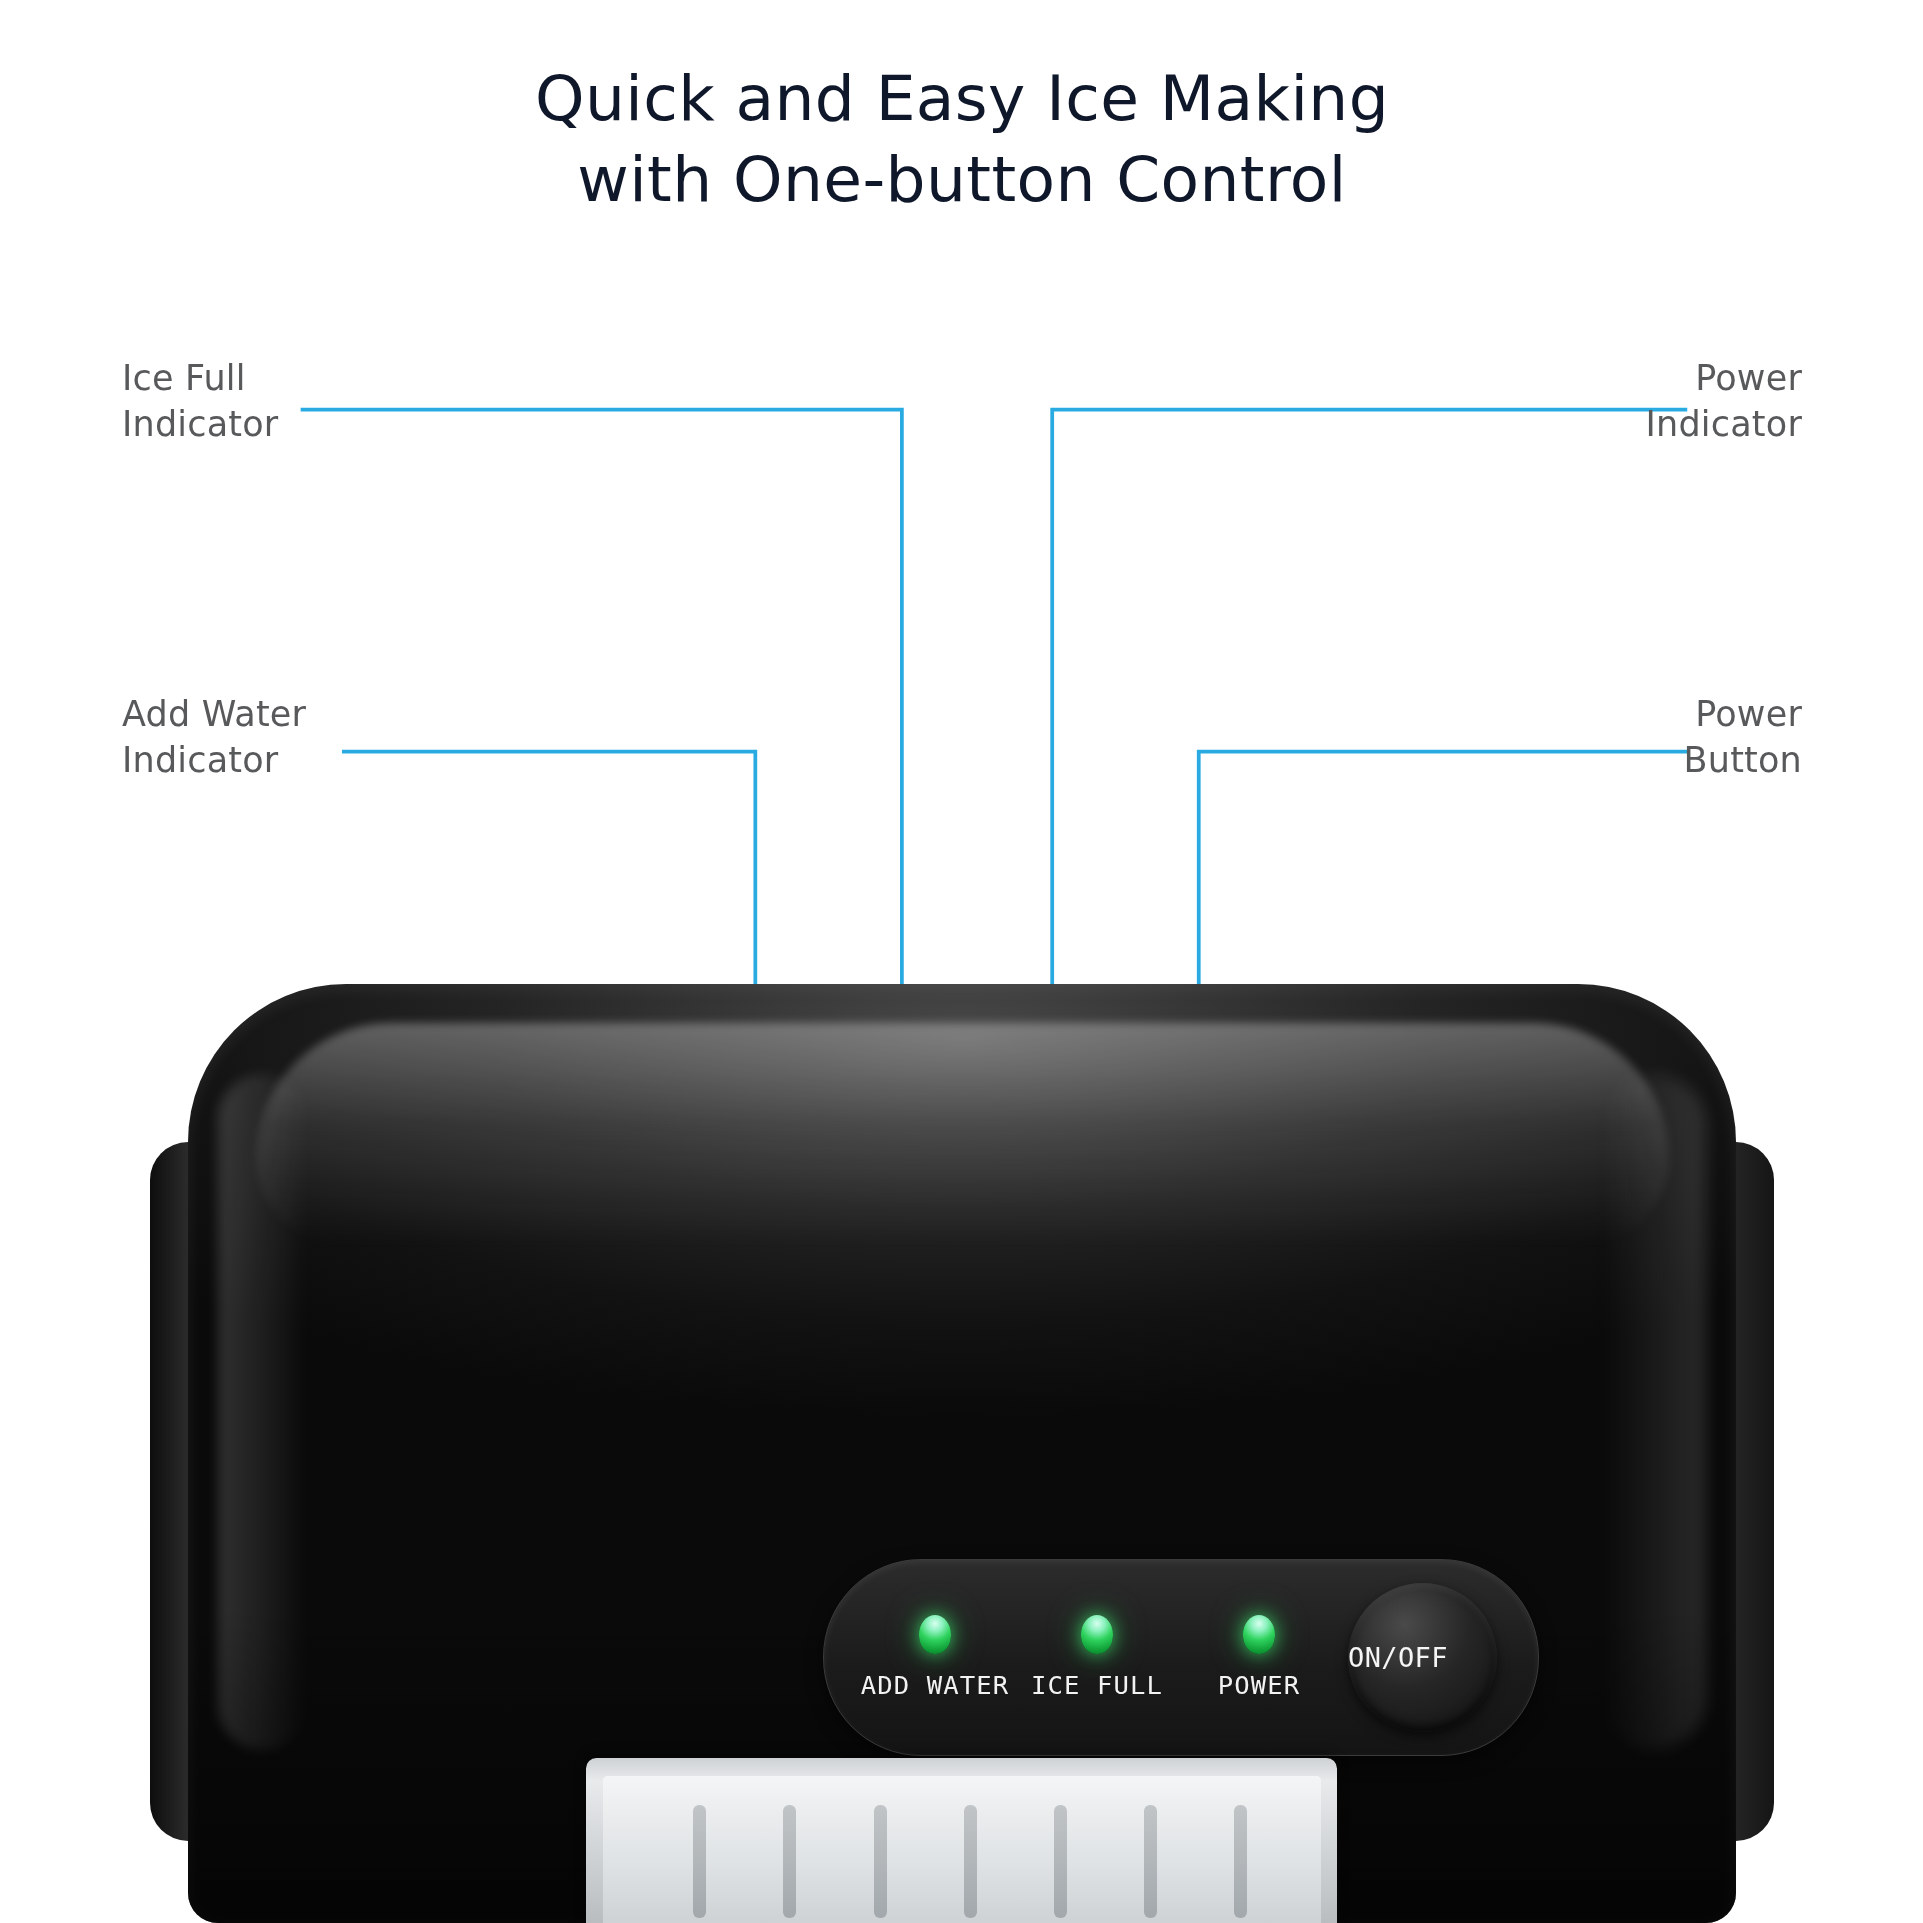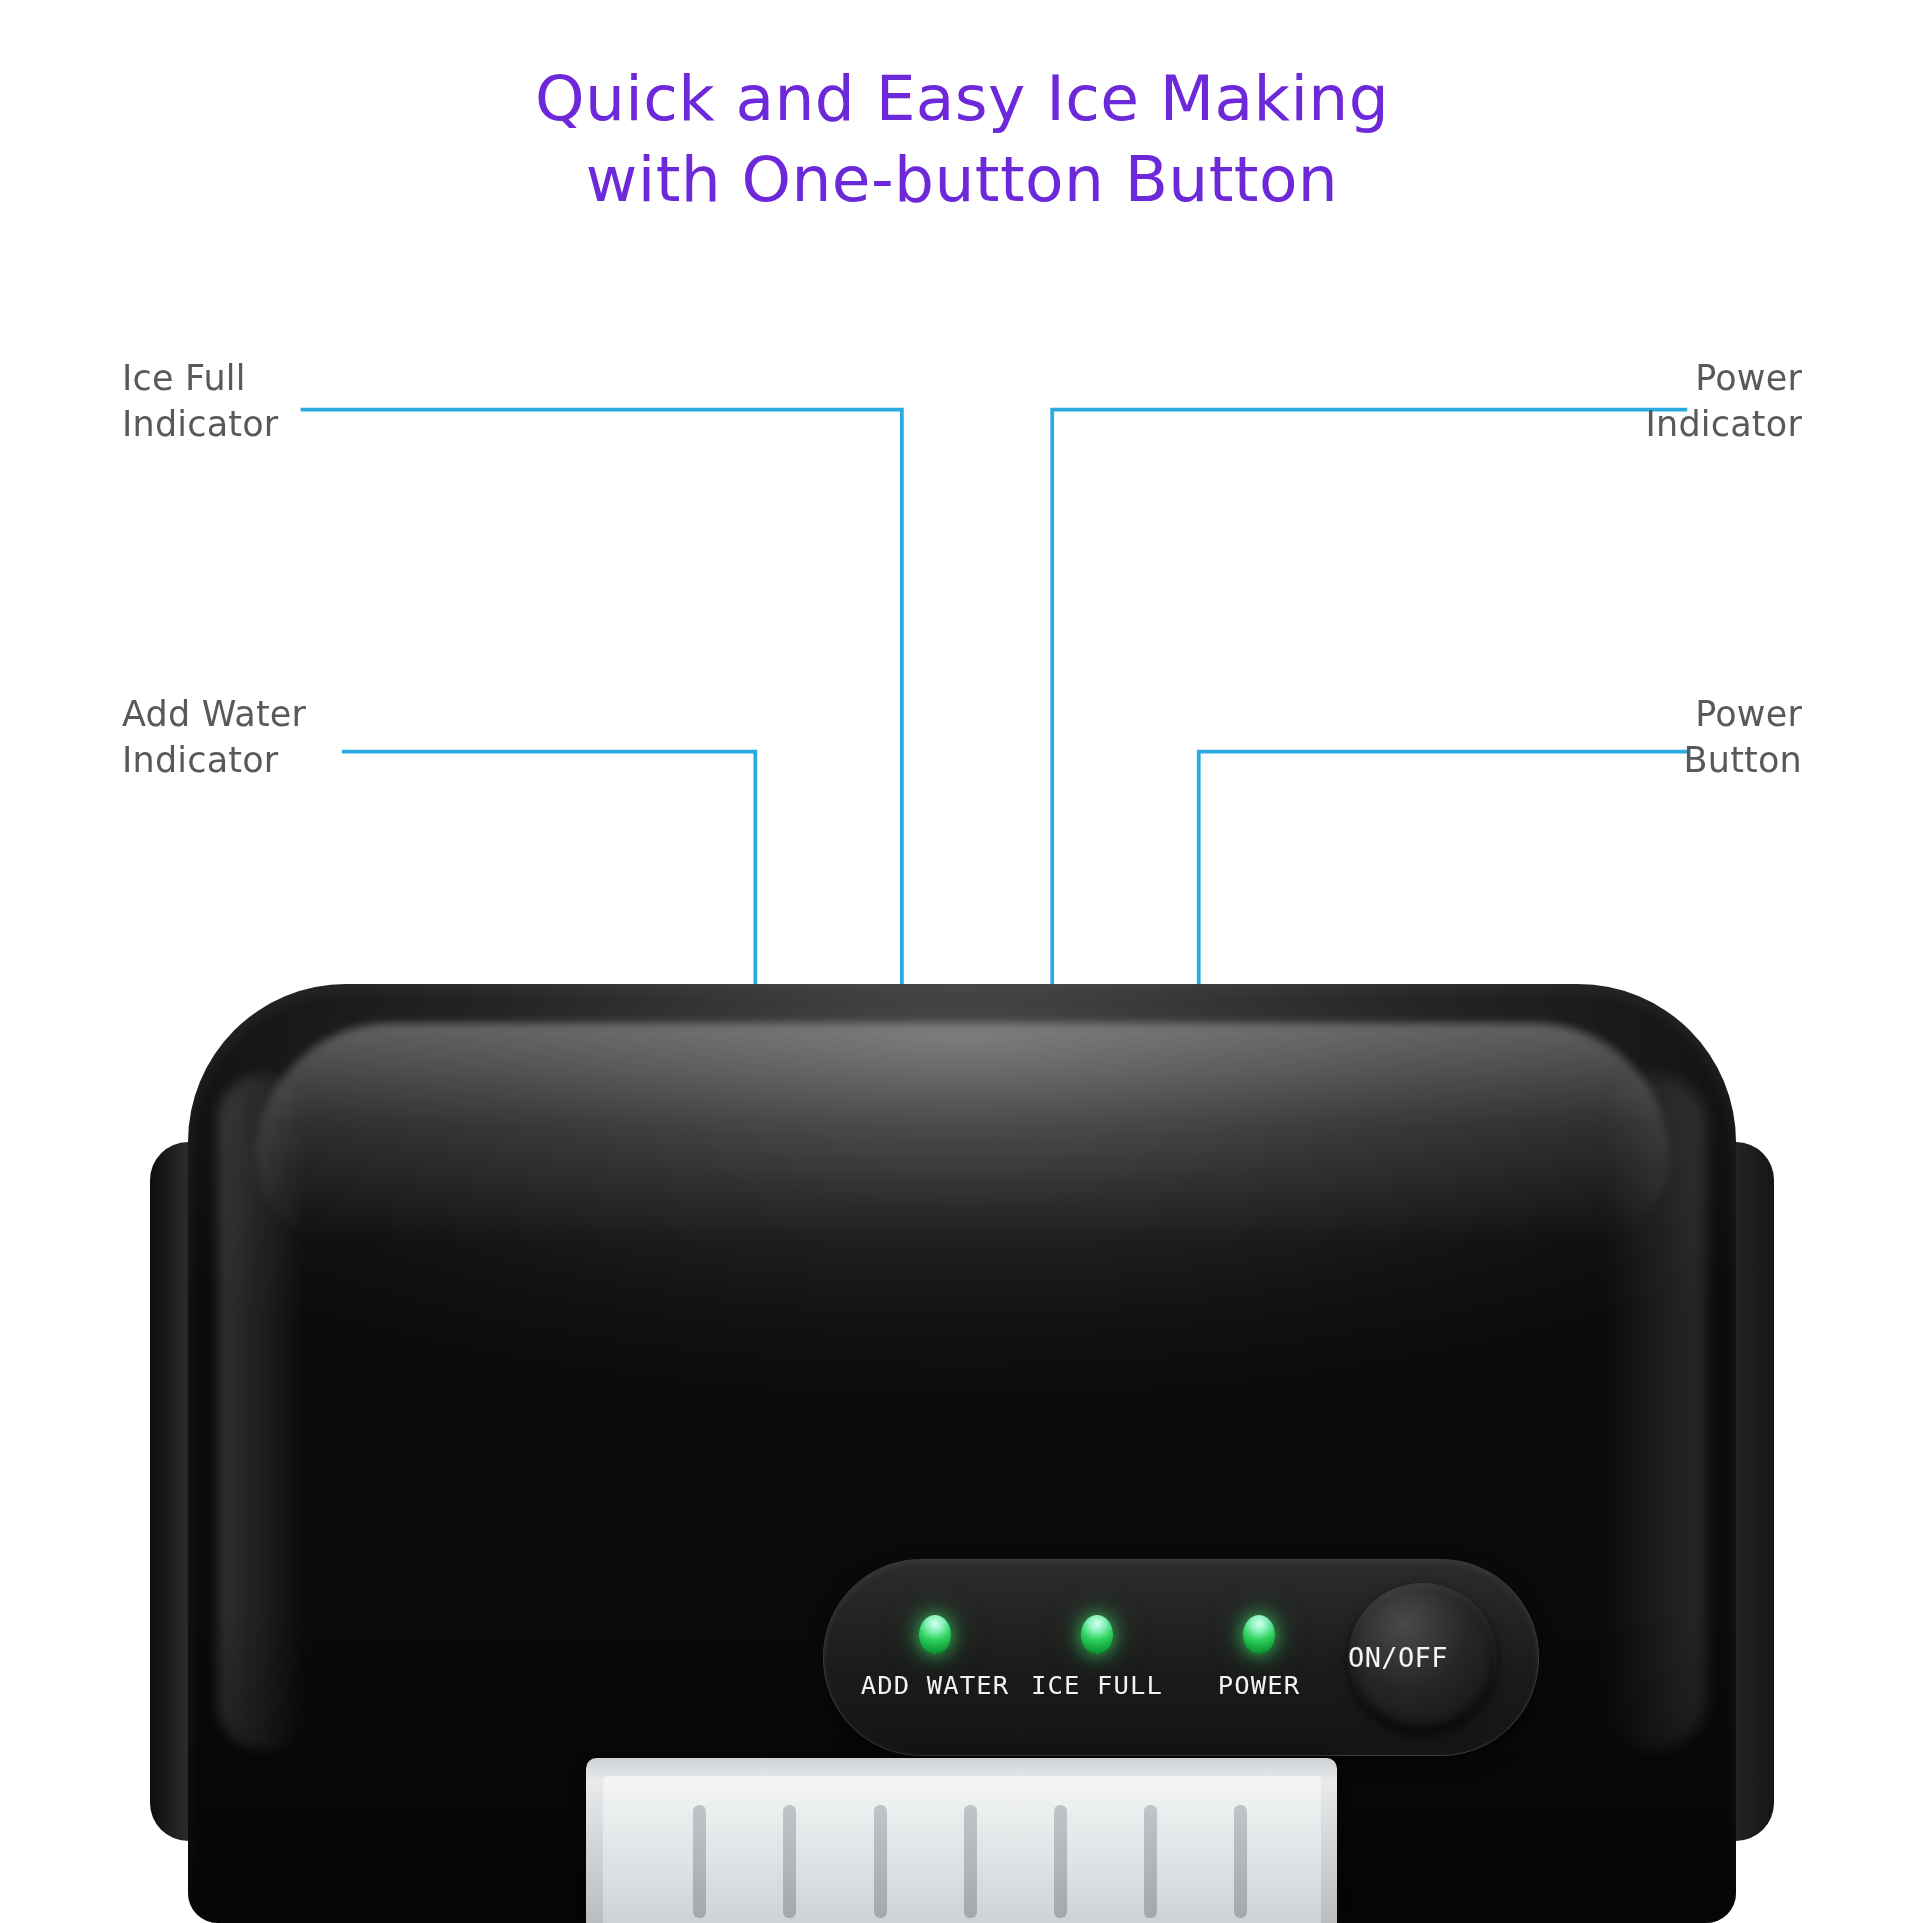--- a/index.html
+++ b/index.html
@@ -15,21 +15,21 @@
     font-family: "DejaVu Sans", "Liberation Sans", sans-serif;
   }
 
   
   .title {
     position: absolute;
     left: 0;
     top: 59px;
     width: 1924px;
     text-align: center;
-    color: #6d28d9;
+    color: #0f172a;
     font-size: 63px;
     line-height: 1.28;
     font-weight: 400;
     letter-spacing: 0.4px;
     font-family: "DejaVu Sans", "Liberation Sans", sans-serif;
   }
   .title .line { display: block; }
 
   
   .callout {
@@ -221,21 +221,21 @@
     background: linear-gradient(180deg, #b9bdc0, #9aa0a4);
     border-radius: 6px;
     opacity: 0.85;
   }
 </style>
 </head>
 <body>
 
 <div class="title">
   <span class="line">Quick and Easy Ice Making</span>
-  <span class="line">with One-button Button</span>
+  <span class="line">with One-button Control</span>
 </div>
 
 <svg id="leaders" viewBox="0 0 2560 2560" width="1924" height="1924" xmlns="http://www.w3.org/2000/svg">
   <g fill="none" stroke="#29abe2" stroke-width="5">
 
     <path d="M 400 545 L 1200 545 L 1200 2140"></path>
 
     <path d="M 455 1000 L 1005 1000 L 1005 2140"></path>
 
     <path d="M 2245 545 L 1400 545 L 1400 2140"></path>

